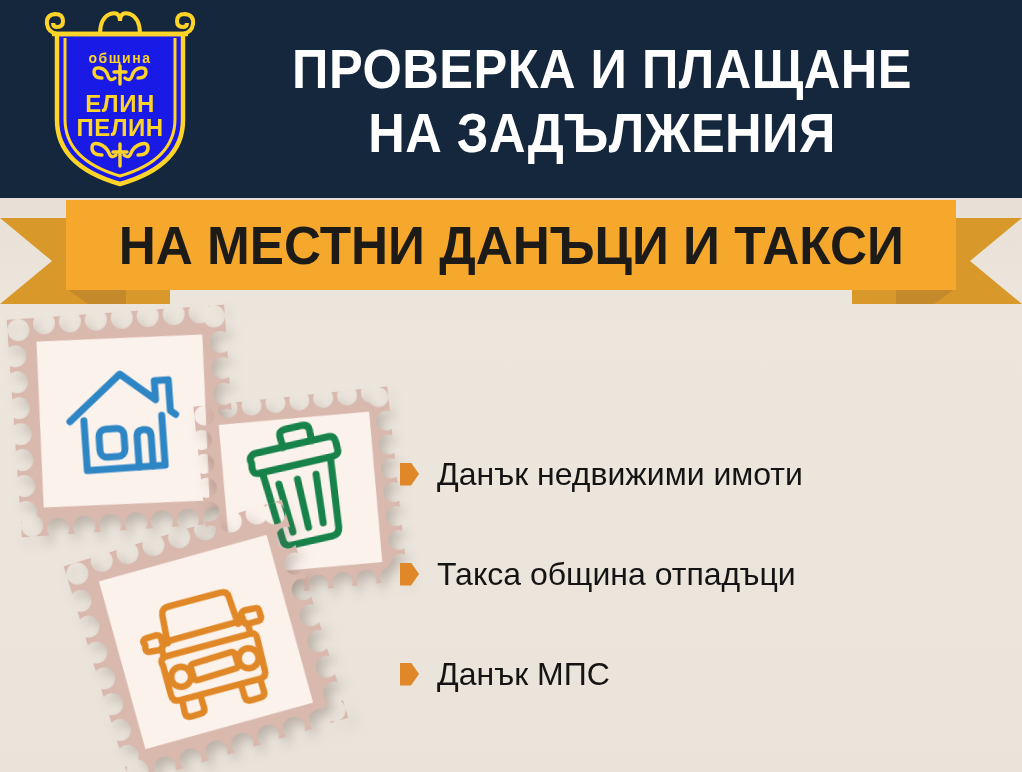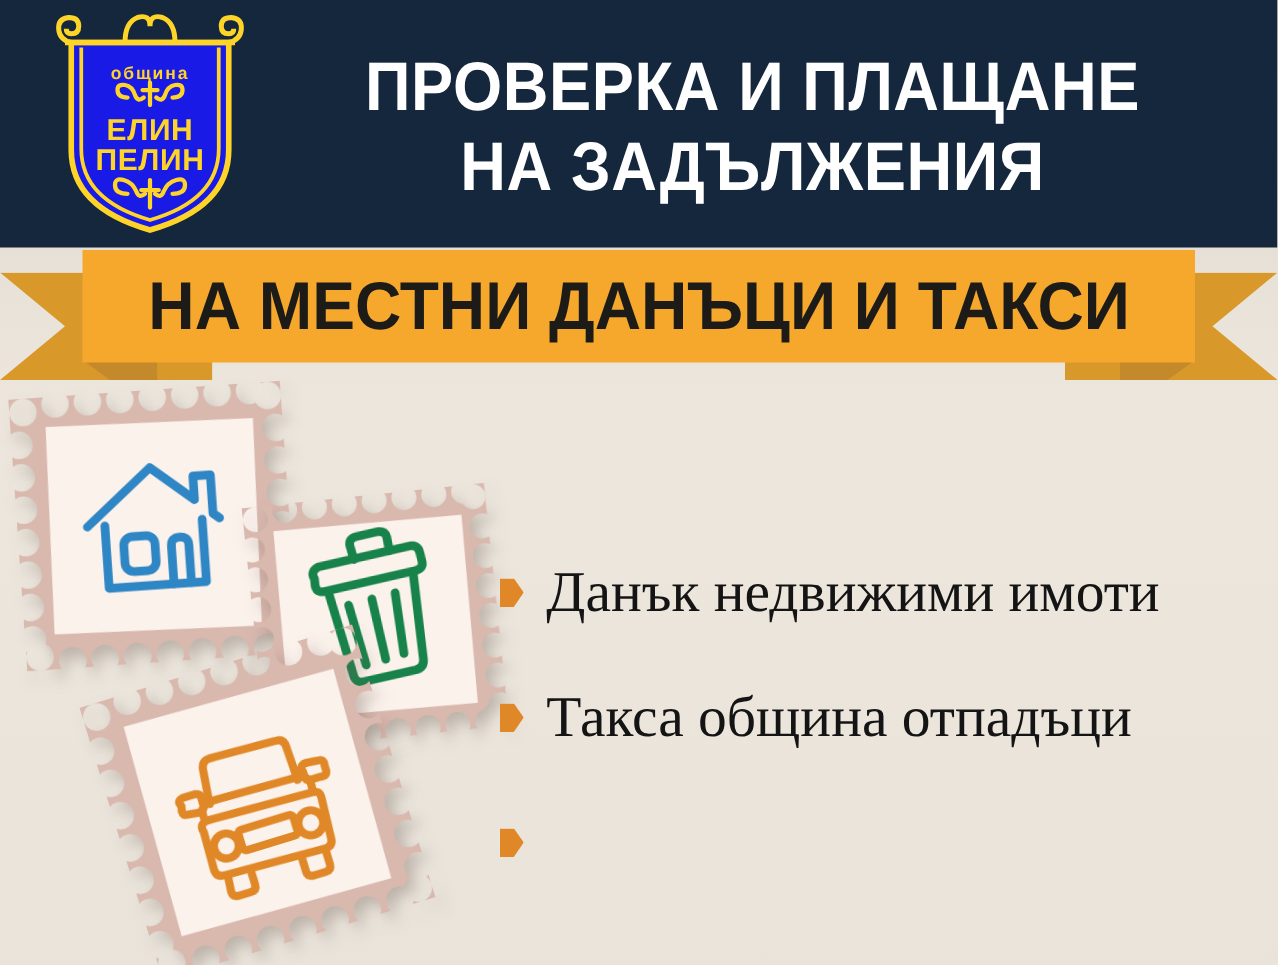--- a/index.html
+++ b/index.html
@@ -159,22 +159,22 @@
   }
   .bullet-marker {
     flex: 0 0 auto;
     width: 19px;
     height: 23px;
     margin-right: 18px;
     background: #e08827;
     clip-path: polygon(0 0, 11px 0, 19px 11.5px, 11px 23px, 0 23px);
   }
   .bullet-label {
-    font-family: Liberation Serif, serif;
-    font-size: 46px;
+    font-family: Liberation Sans, sans-serif;
+    font-size: 32px;
     color: #141414;
     white-space: nowrap;
     line-height: 1;
   }
 </style>
 </head>
 <body>
 
 <div id="poster">
 
@@ -401,17 +401,18 @@
       <span class="bullet-label">Данък недвижими имоти</span>
     </div>
 
     <div class="bullet-row">
       <span class="bullet-marker"></span>
       <span class="bullet-label">Такса община отпадъци</span>
     </div>
 
     <div class="bullet-row">
       <span class="bullet-marker"></span>
+      <span class="bullet-label">Данък МПС</span>
     </div>
 
   </div>
 
 </div>
 
 </body></html>

